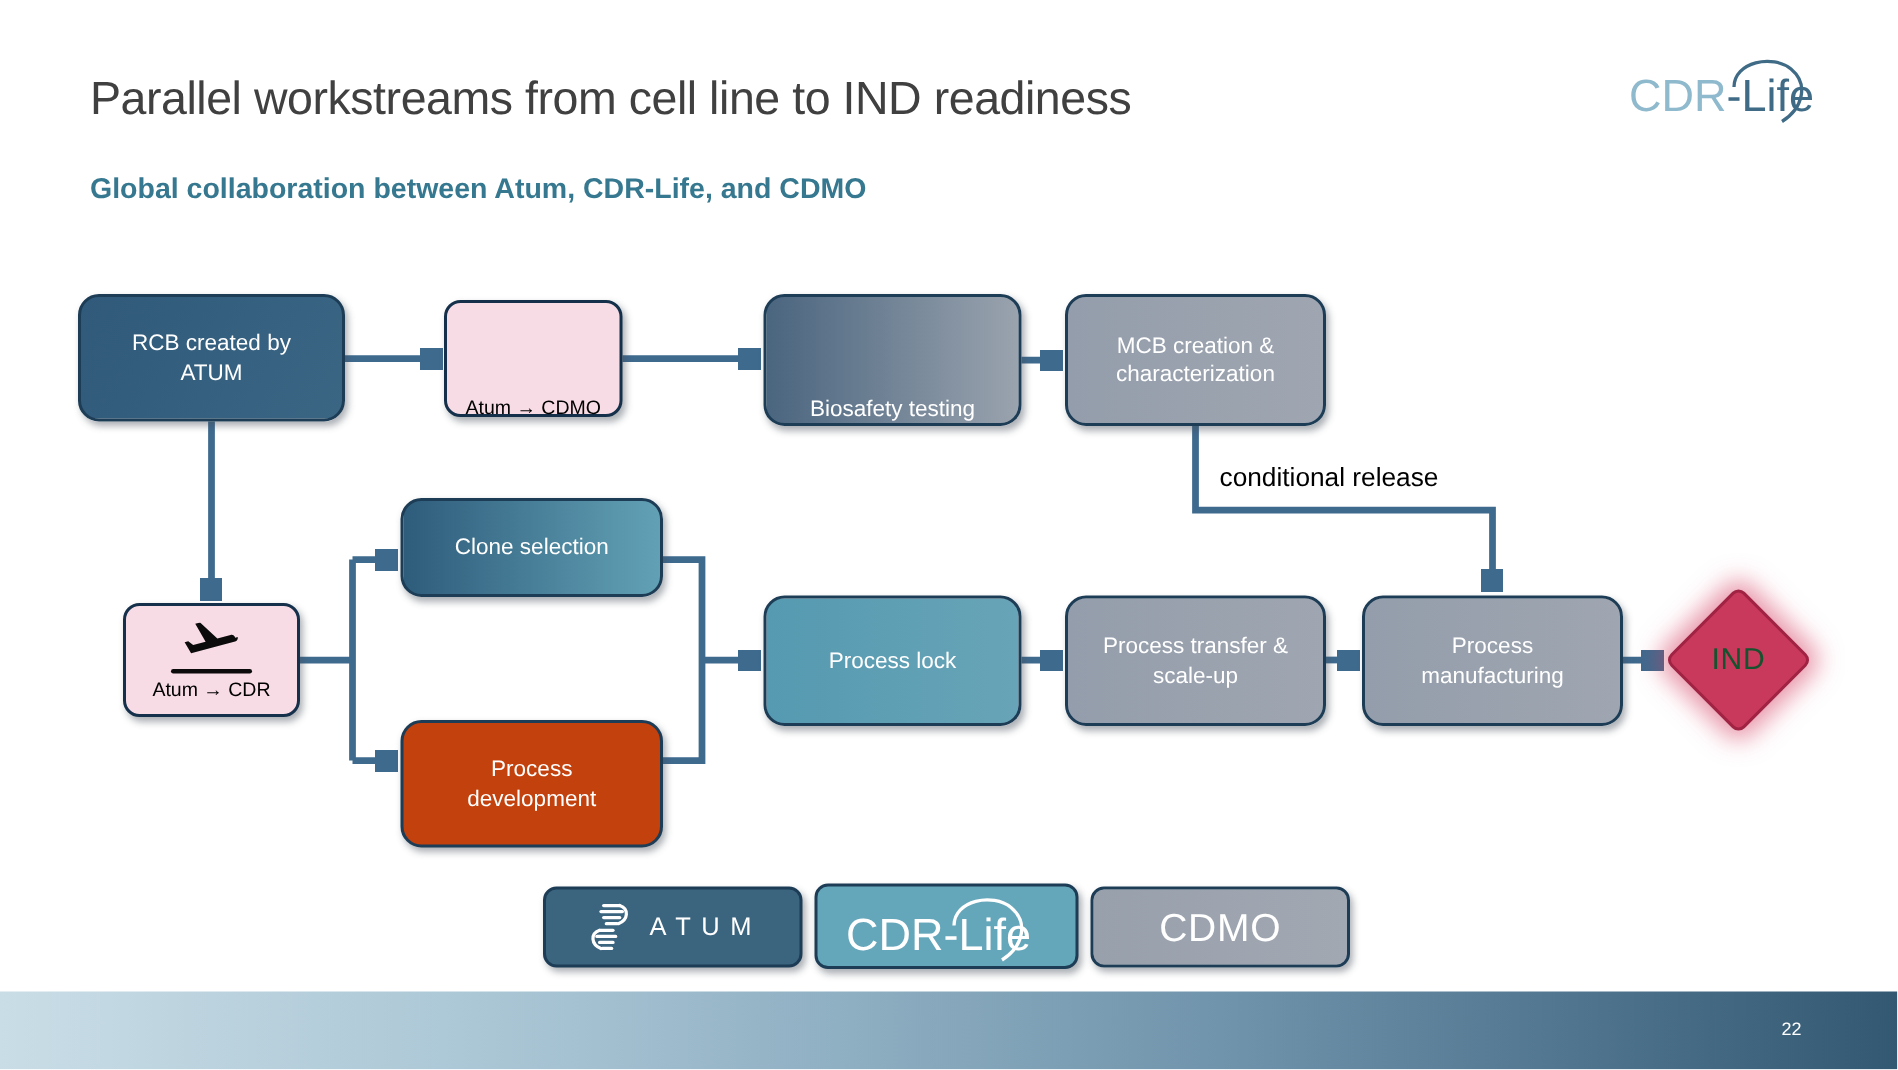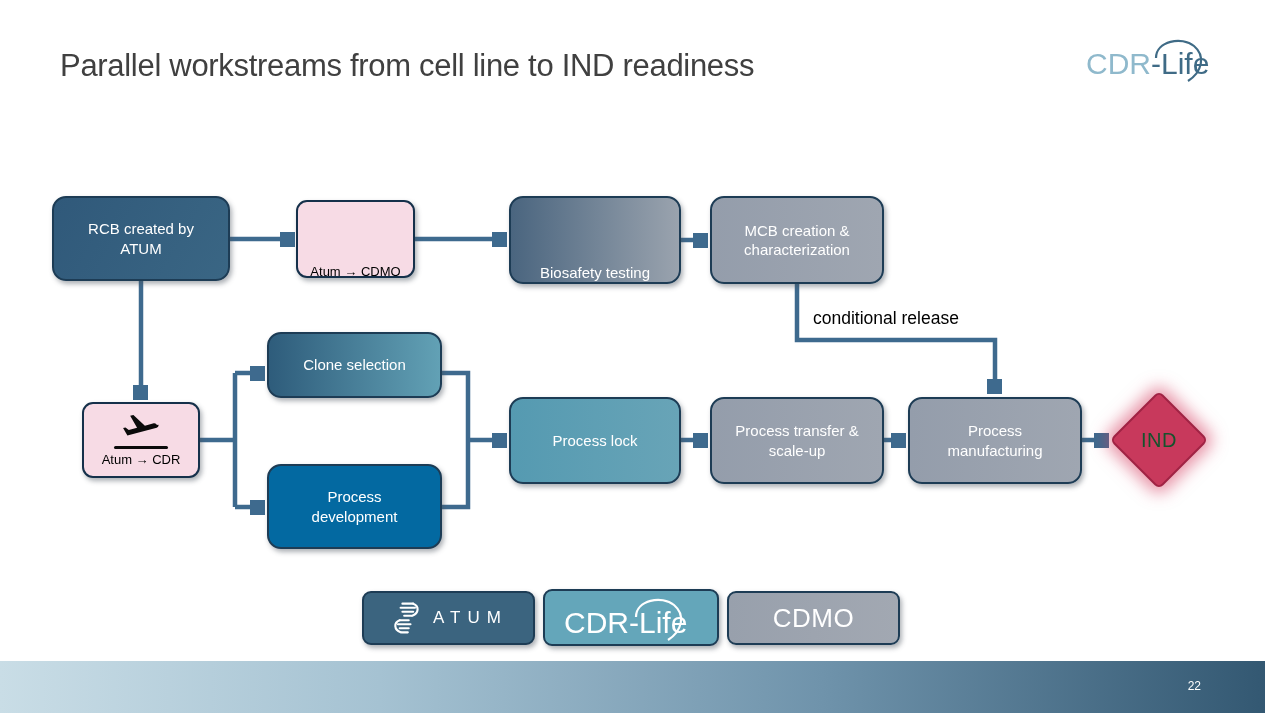--- a/index.html
+++ b/index.html
@@ -24,21 +24,21 @@
   .node{
     position:absolute;display:flex;align-items:center;justify-content:center;
     border:2px solid #1d3c55;border-radius:14px;color:#fff;font-size:15px;
     text-align:center;line-height:1.3;box-shadow:2px 3px 5px rgba(70,80,90,.45);
     box-sizing:border-box;padding:0 12px;
   }
   .n-rcb       {left:52px; top:196px;width:178px;height:85px;background:linear-gradient(120deg,#30597a,#3a6684);}
   .n-biosafety {left:509px;top:196px;width:172px;height:88px;background:linear-gradient(to right,#4a657f,#9aa3ae);align-items:flex-end;}
   .n-mcb       {left:710px;top:196px;width:174px;height:88px;background:linear-gradient(to right,#949dab,#9fa6b1);}
   .n-clone     {left:267px;top:332px;width:175px;height:66px;background:linear-gradient(to right,#2e5c7b,#62a1b5);}
-  .n-procdev   {left:267px;top:464px;width:175px;height:85px;background:#0369a1;}
+  .n-procdev   {left:267px;top:480px;width:175px;height:85px;background:#c2410c;}
   .n-prolock   {left:509px;top:397px;width:172px;height:87px;background:linear-gradient(to right,#559ab1,#68a4b7);}
   .n-protransfer{left:710px;top:397px;width:174px;height:87px;background:linear-gradient(to right,#949dab,#9fa6b1);}
   .n-clinical  {left:908px;top:397px;width:174px;height:87px;background:linear-gradient(to right,#949dab,#9fa6b1);}
   .n-procdev span{max-width:112px;}
   .n-clinical span{max-width:126px;}
   
   .transfer{
     position:absolute;display:flex;flex-direction:column;align-items:center;justify-content:center;
     background:#f7dbe5;border:2px solid #15304a;border-radius:11px;
     box-shadow:2px 3px 5px rgba(70,80,90,.45);box-sizing:border-box;
@@ -79,20 +79,21 @@
     background:linear-gradient(to right,#c9dde6 0%,#a5c2d2 30%,#6f93ab 65%,#335872 100%);
   }
   .page-num{position:absolute;right:64px;top:18px;color:#fff;font-size:12px;}
 </style>
 </head>
 <body>
 
 <div class="slide">
 
   <h1 class="title">Parallel workstreams from cell line to IND readiness</h1>
+  <h2 class="subtitle">Global collaboration between Atum, CDR-Life, and CDMO</h2>
 
   <div class="logo-top">
     <svg width="132" height="50" viewBox="0 0 132 50">
       <path d="M70 24 C70 7 96 2 108 12 C120 22 116 38 102 47" fill="none" stroke="#3f6b86" stroke-width="2.2"></path>
       <text x="0" y="40" font-size="30" font-family="Liberation Sans, sans-serif">
         <tspan fill="#8fb9cc">CDR</tspan><tspan fill="#3f6b86">-Life</tspan>
       </text>
     </svg>
   </div>
 

